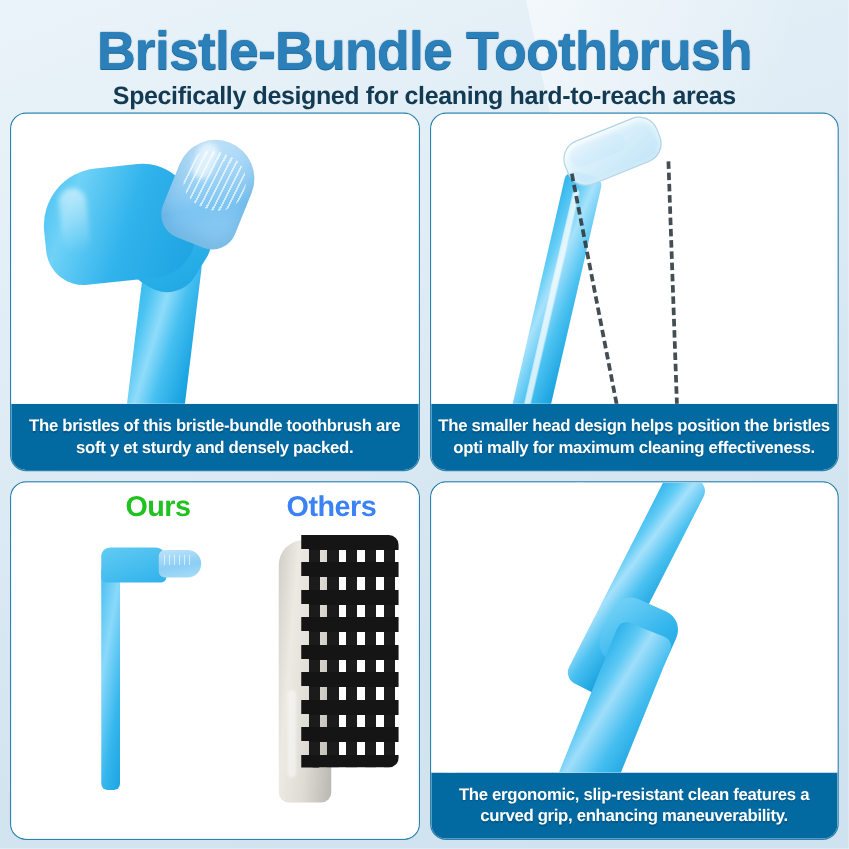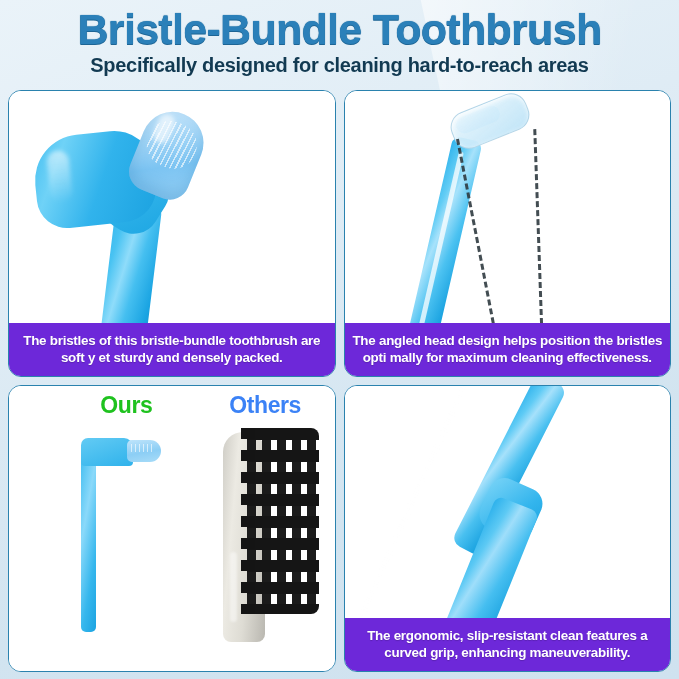--- a/index.html
+++ b/index.html
@@ -9,40 +9,40 @@
     background:linear-gradient(160deg,#eaf3f9 0%,#dfecf5 35%,#d2e4f0 70%,#cfe2ef 100%);
     position:relative;
   }
   .sheen{position:absolute;top:-40px;right:-60px;width:300px;height:220px;
     background:linear-gradient(115deg,rgba(255,255,255,.55),rgba(255,255,255,0) 60%);
     transform:rotate(-12deg);pointer-events:none;}
 
   
   .header{position:absolute;left:0;top:0;width:679px;height:92px;text-align:center;}
   .title{
-    margin:0;padding-top:8px;
+    margin:0;padding-top:20px;
     font-size:43px;font-weight:bold;letter-spacing:-.7px;
     color:#2b80b9;
     text-shadow:0 1px 0 #1d6595, 0 0 1px #1d6595;
     line-height:1.02;
   }
   .subtitle{
     margin:0;padding-top:3px;
     font-size:20px;font-weight:bold;letter-spacing:-.3px;
     color:#123a52;line-height:1.05;
   }
 
   
   .grid{position:absolute;left:8px;top:90px;width:663px;height:582px;
     display:grid;grid-template-columns:1fr 1fr;grid-template-rows:1fr 1fr;gap:8px;}
   .panel{position:relative;background:#ffffff;border:1.6px solid #2a82ae;border-radius:13px;
     overflow:hidden;display:flex;flex-direction:column;}
   .stage{position:relative;flex:1 1 auto;overflow:hidden;background:#fff;}
   .caption{
-    background:#6d28d9;color:#fff;text-align:center;
+    background:#0369a1;color:#fff;text-align:center;
     font-size:13.4px;font-weight:bold;line-height:1.28;letter-spacing:-.25px;
     padding:9px 6px 10px;border-radius:0 0 11px 11px;
     text-shadow:0 1px 1px rgba(0,0,0,.18);
   }
 
   
   .p1wrap{position:absolute;left:0;top:0;width:100%;height:100%;}
   .p1-handle{position:absolute;left:108px;top:108px;width:46px;height:160px;
     background:linear-gradient(100deg,#35b6ee 0%,#49c3f2 18%,#8fdcfa 38%,#45bff0 58%,#1aa4e2 85%,#1593cf 100%);
     border-radius:14px 14px 4px 4px;transform:rotate(7deg);transform-origin:top center;}
@@ -149,21 +149,21 @@
   </div>
 
   <div class="panel">
     <div class="stage">
       <div class="p2-shaft"></div>
       <div class="p2-capcore"></div>
       <div class="p2-cap"></div>
       <div class="p2-dash-a"></div>
       <div class="p2-dash-b"></div>
     </div>
-    <div class="caption">The angled head design helps position the bristles opti mally for maximum cleaning effectiveness.</div>
+    <div class="caption">The smaller head design helps position the bristles opti mally for maximum cleaning effectiveness.</div>
   </div>
 
   <div class="panel">
     <div class="stage">
       <div class="cmp-labels">
         <div class="cmp-label lbl-ours">Ours</div>
         <div class="cmp-label lbl-others">Others</div>
       </div>
       <div class="o-handle"></div>
       <div class="o-head"></div>

